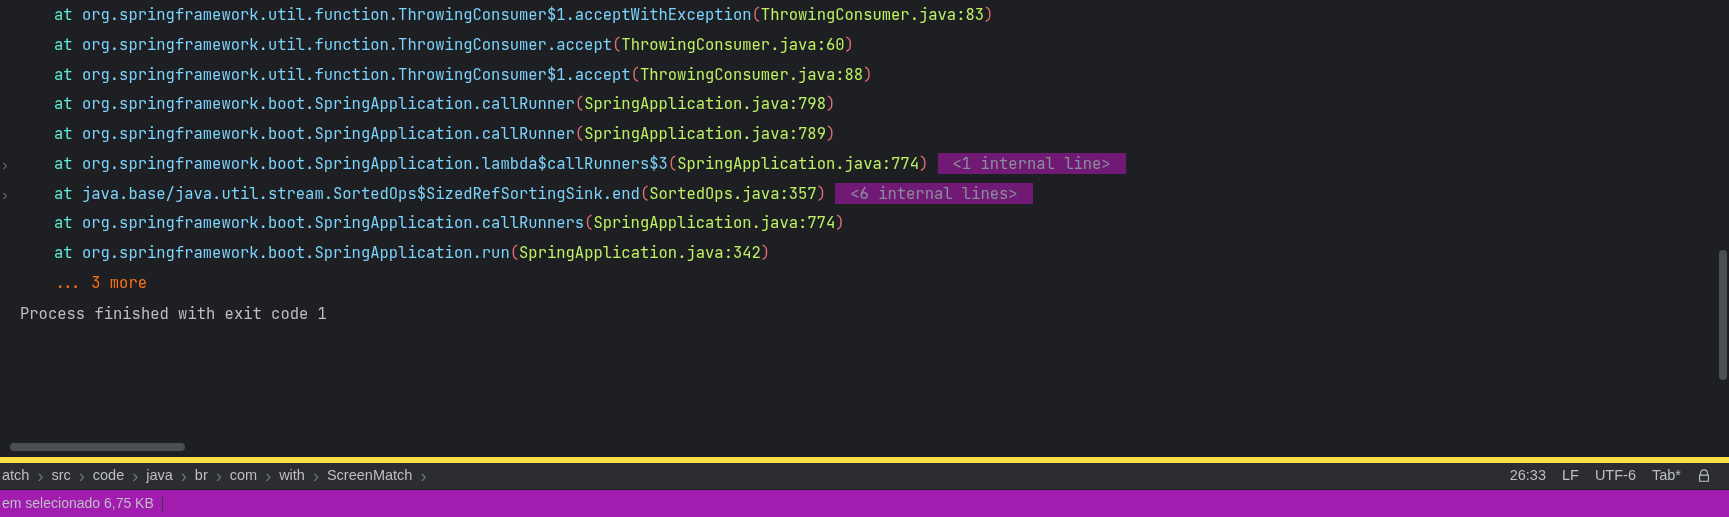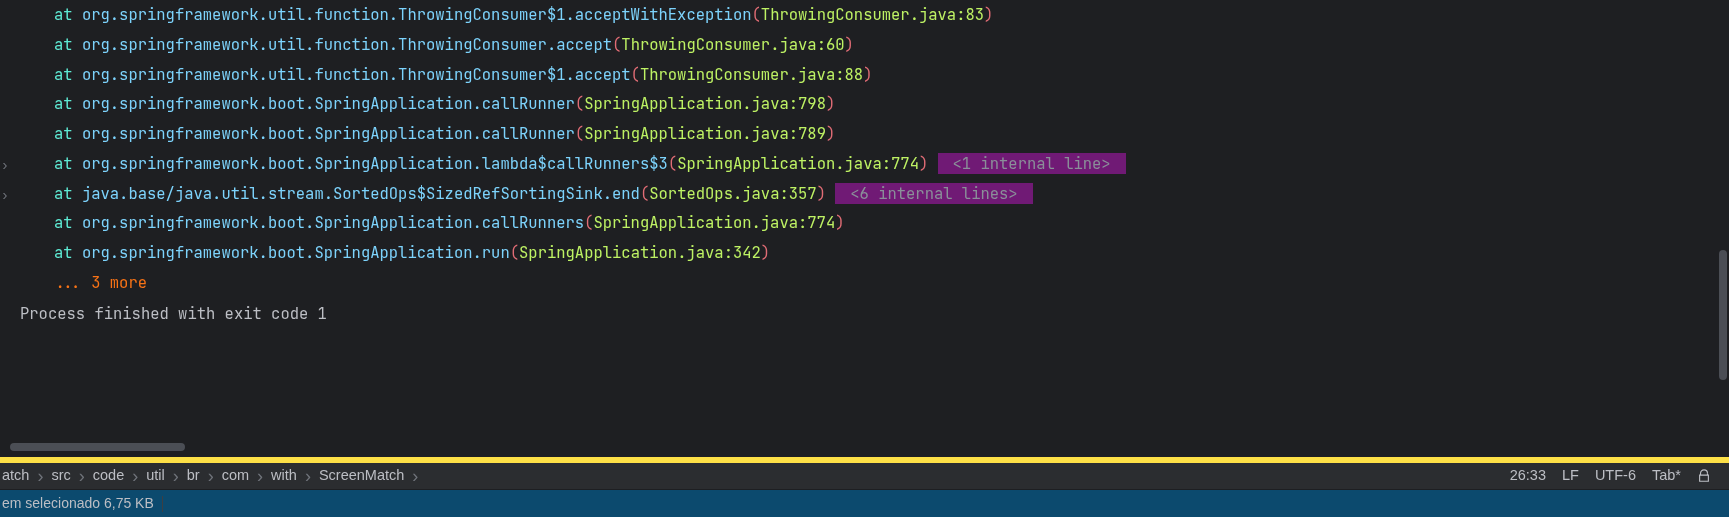--- a/index.html
+++ b/index.html
@@ -80,21 +80,21 @@
       margin-right: 5px;
       vertical-align: -2px;
     }
     .status-right { display: flex; align-items: center; gap: 16px; padding-right: 10px; margin-left: 25px; }
     .status-cell { color: #bcbec4; cursor: pointer; white-space: nowrap; }
     .lock-icon { display: inline-flex; width: 14px; height: 14px; cursor: pointer; }
     .bottom-status {
       position: absolute;
       bottom: 0; left: 0; right: 0;
       height: 27px;
-      background: #0c4a6e;
+      background: #a21caf;
       display: flex;
       align-items: center;
       font-family: -apple-system, BlinkMacSystemFont, 'Segoe UI', sans-serif;
       font-size: 14px;
       color: #bcbec4;
       padding-left: 2px;
     }
     .bottom-sep { width: 1px; height: 16px; background: #3c3f43; margin: 0 8px; }
   </style>
 </head>
@@ -106,21 +106,21 @@
 <div class="scrollbar-v"></div>
 
 <div class="breadcrumb-bar">
   <div class="breadcrumb-path" id="breadcrumbs">
       <span class="crumb"><span>atch</span></span>
       <span class="crumb-sep">›</span>
       <span class="crumb"><span>src</span></span>
       <span class="crumb-sep">›</span>
       <span class="crumb"><span>code</span></span>
       <span class="crumb-sep">›</span>
-      <span class="crumb"><span>util</span></span>
+      <span class="crumb"><span>java</span></span>
       <span class="crumb-sep">›</span>
       <span class="crumb"><span>br</span></span>
       <span class="crumb-sep">›</span>
       <span class="crumb"><span>com</span></span>
       <span class="crumb-sep">›</span>
       <span class="crumb"><span>with</span></span>
       <span class="crumb-sep">›</span>
       <span class="crumb"><span>ScreenMatch</span></span>
       <span class="crumb-sep">›</span>
     </div>

